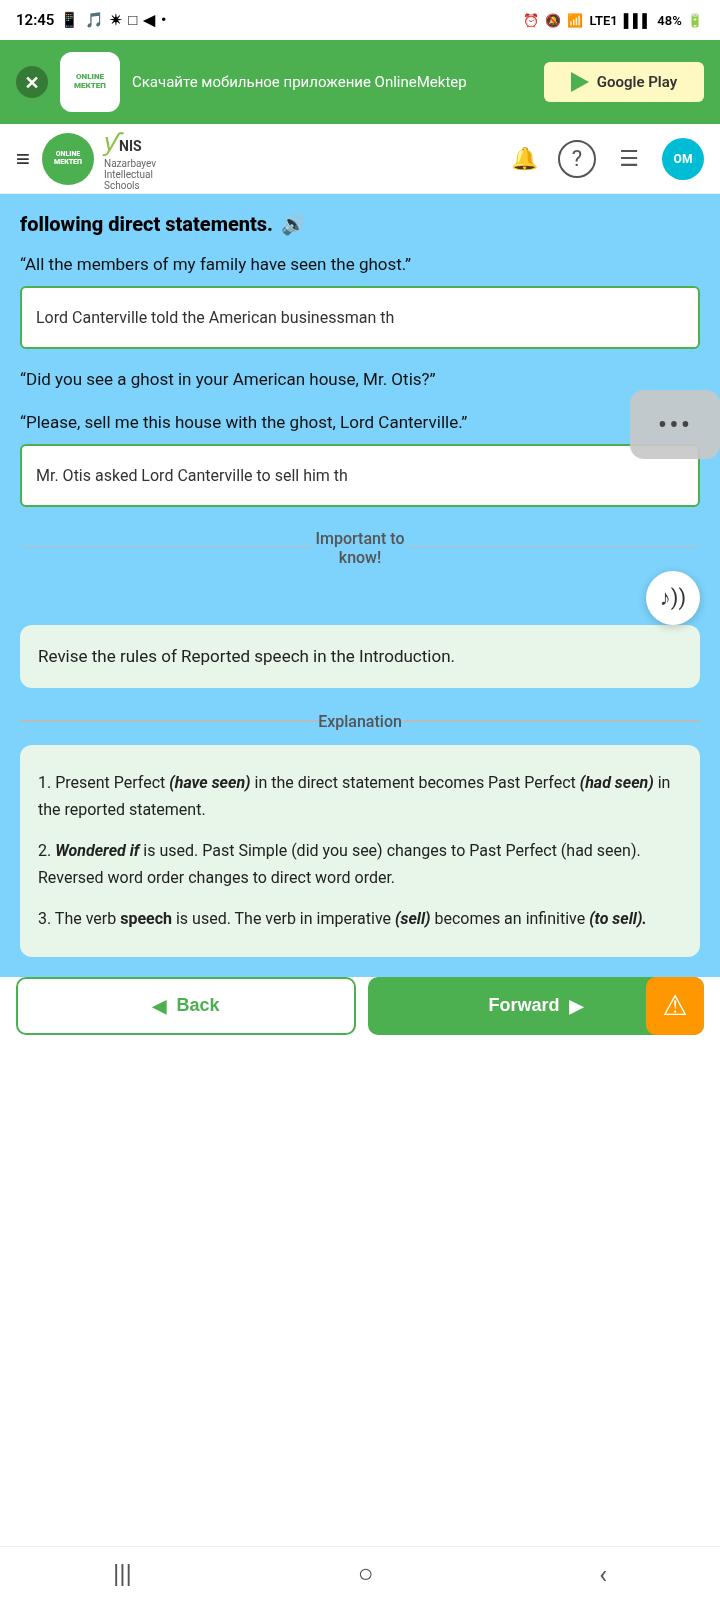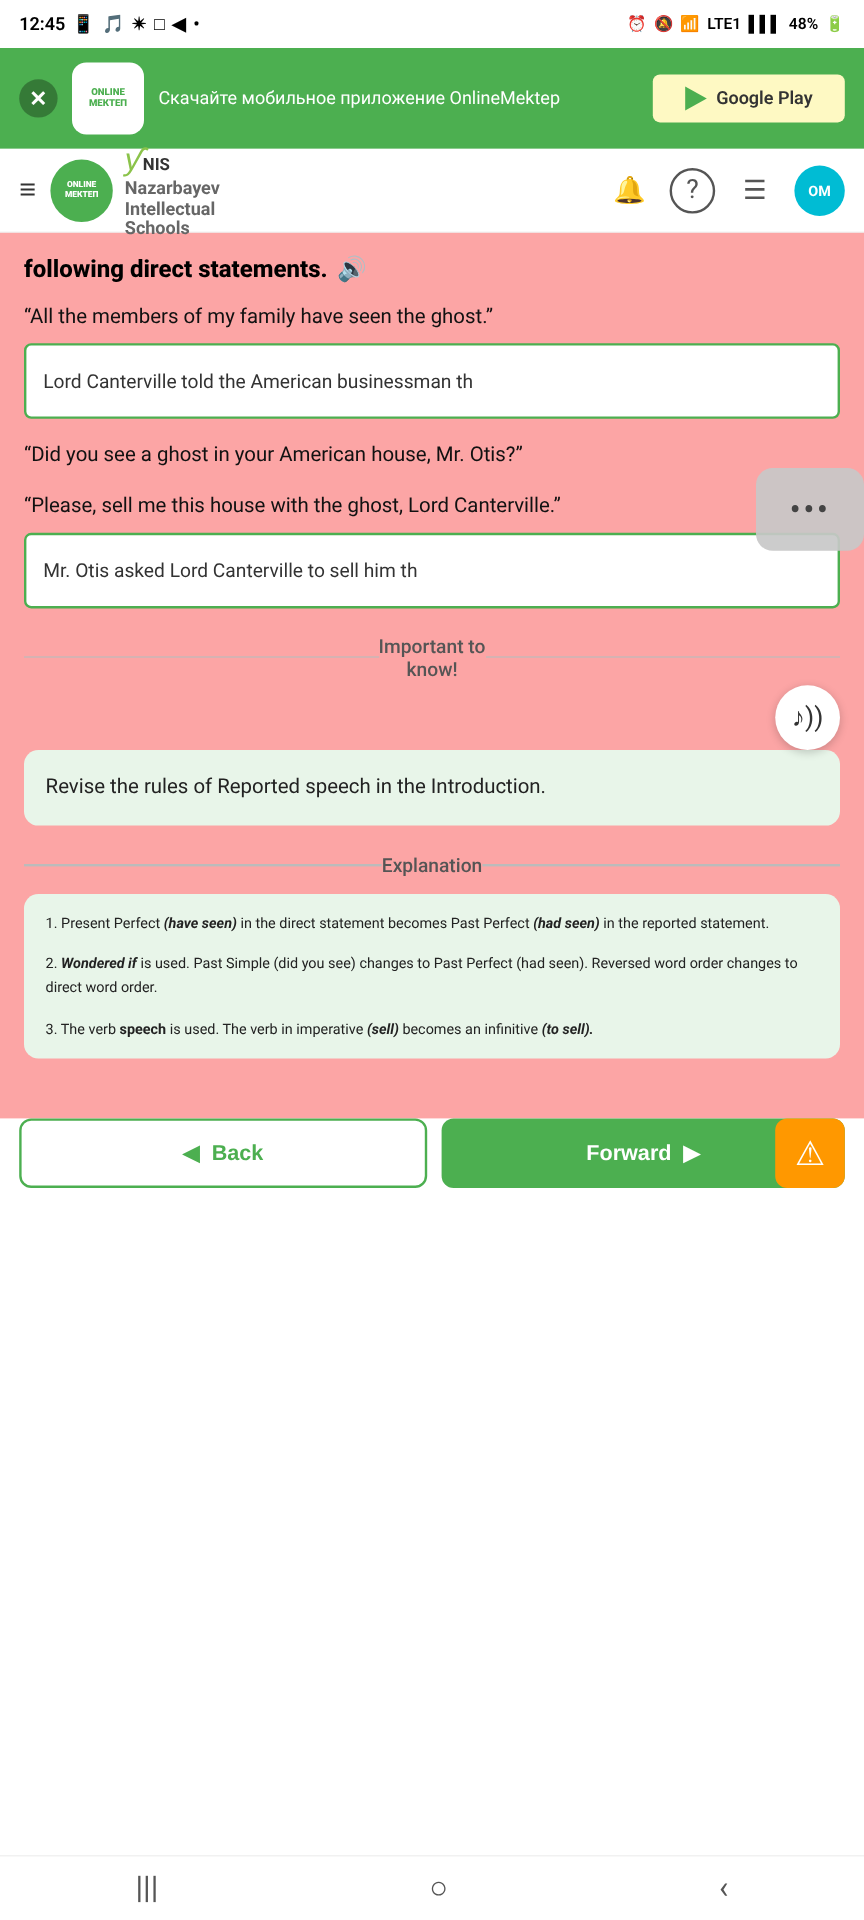--- a/index.html
+++ b/index.html
@@ -117,21 +117,21 @@
     }
     .nav-logo-nis {
       display: flex; flex-direction: column;
       margin-left: 6px;
     }
     .nav-logo-nis .nis-main {
       display: flex; align-items: baseline; gap: 2px;
     }
     .nis-y { color: #8BC34A; font-size: 26px; font-weight: 400; font-style: italic; }
     .nis-text { color: #333; font-size: 14px; font-weight: 700; }
-    .nis-sub { font-size: 15px; color: #666; line-height: 1.1; font-weight: bold; }
+    .nis-sub { font-size: 10px; color: #666; line-height: 1.1; }
     .nav-icons {
       display: flex; align-items: center; gap: 14px;
     }
     .nav-icon {
       width: 38px; height: 38px;
       border-radius: 50%;
       display: flex; align-items: center; justify-content: center;
       font-size: 22px; color: #555;
       cursor: pointer;
     }
@@ -142,21 +142,21 @@
       background: #00BCD4;
       display: flex; align-items: center; justify-content: center;
       color: #fff;
       font-size: 12px;
       font-weight: 700;
     }
 
     
     .main-content {
       padding: 18px 20px 20px 20px;
-      background: #fca5a5;
+      background: #7dd3fc;
     }
 
     .section-title {
       font-size: 20px;
       font-weight: 800;
       margin-bottom: 16px;
       display: flex;
       align-items: center;
       gap: 8px;
     }
@@ -223,25 +223,24 @@
       font-size: 17px;
       color: #222;
       line-height: 1.6;
       margin-bottom: 24px;
       clear: both;
     }
 
     .explanation-box {
       background: #E8F5E9;
       border-radius: 12px;
-      padding: 14px 18px;
-      font-size: 12px;
+      padding: 24px 18px;
+      font-size: 16px;
       color: #222;
       line-height: 1.7;
-      margin-bottom: 30px;
     }
     .explanation-box p { margin-bottom: 14px; }
     .explanation-box p:last-child { margin-bottom: 0; }
 
     
     .bottom-nav {
       display: flex;
       gap: 12px;
       padding: 0 16px 16px 16px;
       position: relative;

